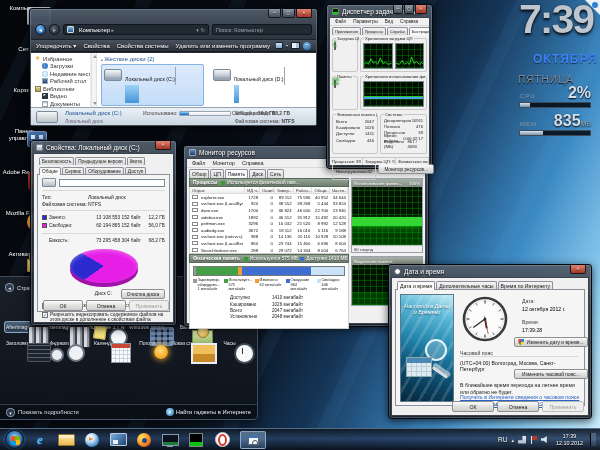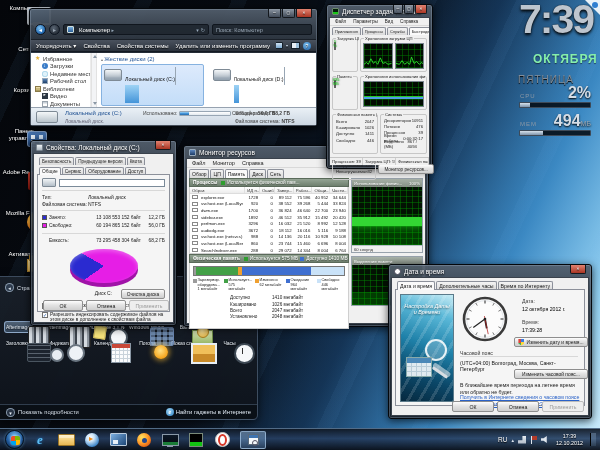--- a/index.html
+++ b/index.html
@@ -28,21 +28,21 @@
 [data-name="adobe-reader-icon"]::before{content:"";position:absolute;left:3px;top:3px;width:18px;height:18px;border-radius:2px;background:linear-gradient(#e24434,#8e150c)}
 [data-name="adobe-reader-icon"]::after{content:"A";position:absolute;left:0;top:5px;width:24px;text-align:center;font:bold 11px "Liberation Sans",sans-serif;color:#fff}
 [data-name="firefox-icon"]::before{content:"";position:absolute;left:2px;top:2px;width:20px;height:20px;border-radius:50%;background:radial-gradient(circle at 35% 32%,#ffd859 8%,#ff9c2a 45%,#d8500e 85%)}
 [data-name="firefox-icon"]::after{content:"";position:absolute;left:9px;top:9px;width:7px;height:7px;border-radius:50%;background:radial-gradient(circle at 40% 35%,#7cb4e8,#23468c)}
 [data-name="folder-icon"]::before{content:"";position:absolute;left:2px;top:8px;width:21px;height:13px;border-radius:1px;background:linear-gradient(#ffe9a8,#e9b853);box-shadow:inset 0 0 0 1px #b98c30}
 [data-name="folder-icon"]::after{content:"";position:absolute;left:4px;top:4px;width:9px;height:5px;background:#f3cf72;border:1px solid #b98c30;border-bottom:none;box-shadow:5px 1px 0 -1px #fdfdf4}
 
 .hud{position:absolute;left:493px;top:0;width:106px;height:142px;z-index:1;color:#cfd8e2}
 .hud .time{position:absolute;right:6px;top:-4px;font-size:41px;font-weight:bold;letter-spacing:-2px;color:rgba(205,214,224,.92);text-shadow:0 2px 3px rgba(0,0,0,.9),0 0 1px #000}
 .hud .day{position:absolute;left:4px;top:38px;font-size:37px;font-weight:bold;color:#0f2d50;text-shadow:0 1px 2px rgba(0,0,0,.55)}
-.hud .month{position:absolute;left:40px;top:52px;font-size:12px;font-weight:bold;letter-spacing:1px;color:#86efac;text-shadow:0 1px 1px rgba(0,0,0,.5)}
+.hud .month{position:absolute;left:40px;top:52px;font-size:12px;font-weight:bold;letter-spacing:1px;color:#3b82f6;text-shadow:0 1px 1px rgba(0,0,0,.5)}
 .hud .weekday{position:absolute;left:25px;top:74px;font-size:10px;letter-spacing:1px;color:#828d99;text-shadow:0 1px 1px #000}
 .hud .meter{position:absolute;left:26px;width:72px}
 .hud .meter.cpu{top:86px}.hud .meter.mem{top:112px}
 .hud .mlabel{position:absolute;left:1px;bottom:9px;font-size:6px;color:#8b98a6;letter-spacing:1px}
 .hud .mval{position:absolute;right:0;bottom:6px;font-size:16px;font-weight:bold;color:#d5dde6;text-shadow:0 1px 2px #000}
 .hud .munit{font-size:7px;font-weight:normal;color:#9aa6b2}
 .hud .mbar{position:absolute;left:0;right:0;bottom:0;height:6px;border:1px solid #3e4a58;background:rgba(4,8,14,.85);border-radius:1px}
 .hud .mbar i{display:block;height:100%;background:linear-gradient(#d7e2ec,#7e94ab)}
 
 .win{position:absolute;border:1px solid #04070b;border-radius:3px;background:linear-gradient(rgba(82,94,108,.95),rgba(40,48,58,.93) 30%,rgba(28,34,42,.95));box-shadow:0 2px 8px rgba(0,0,0,.7),inset 0 0 0 1px rgba(175,195,215,.28)}
@@ -349,21 +349,21 @@
   <div class="weekday" data-name="hud-weekday">ПЯТНИЦА</div>
   <div class="meter cpu" data-name="hud-cpu-meter" style="height:22px">
     <span class="mlabel" data-name="hud-cpu-label">CPU</span>
     <span class="mval" data-name="hud-cpu-value">2%</span>
     <span class="mbar" data-name="hud-cpu-bar">
         <i style="width: 14%;"></i>
       </span>
   </div>
   <div class="meter mem" data-name="hud-mem-meter" style="height:24px">
     <span class="mlabel" data-name="hud-mem-label">MEM</span>
-    <span class="mval" data-name="hud-mem-value"><b>494</b><span class="munit">МБ</span></span>
+    <span class="mval" data-name="hud-mem-value"><b>835</b><span class="munit">МБ</span></span>
     <span class="mbar" data-name="hud-mem-bar">
         <i style="width: 33%;"></i>
       </span>
   </div>
 </div>
 
 <div class="gadgets" data-name="gadget-gallery-window">
   <div class="gg-nav" data-name="gadget-page-nav">
     <span class="gg-circ" data-name="page-back-icon">◂</span>
     <span data-name="page-indicator">Страница 1</span>

